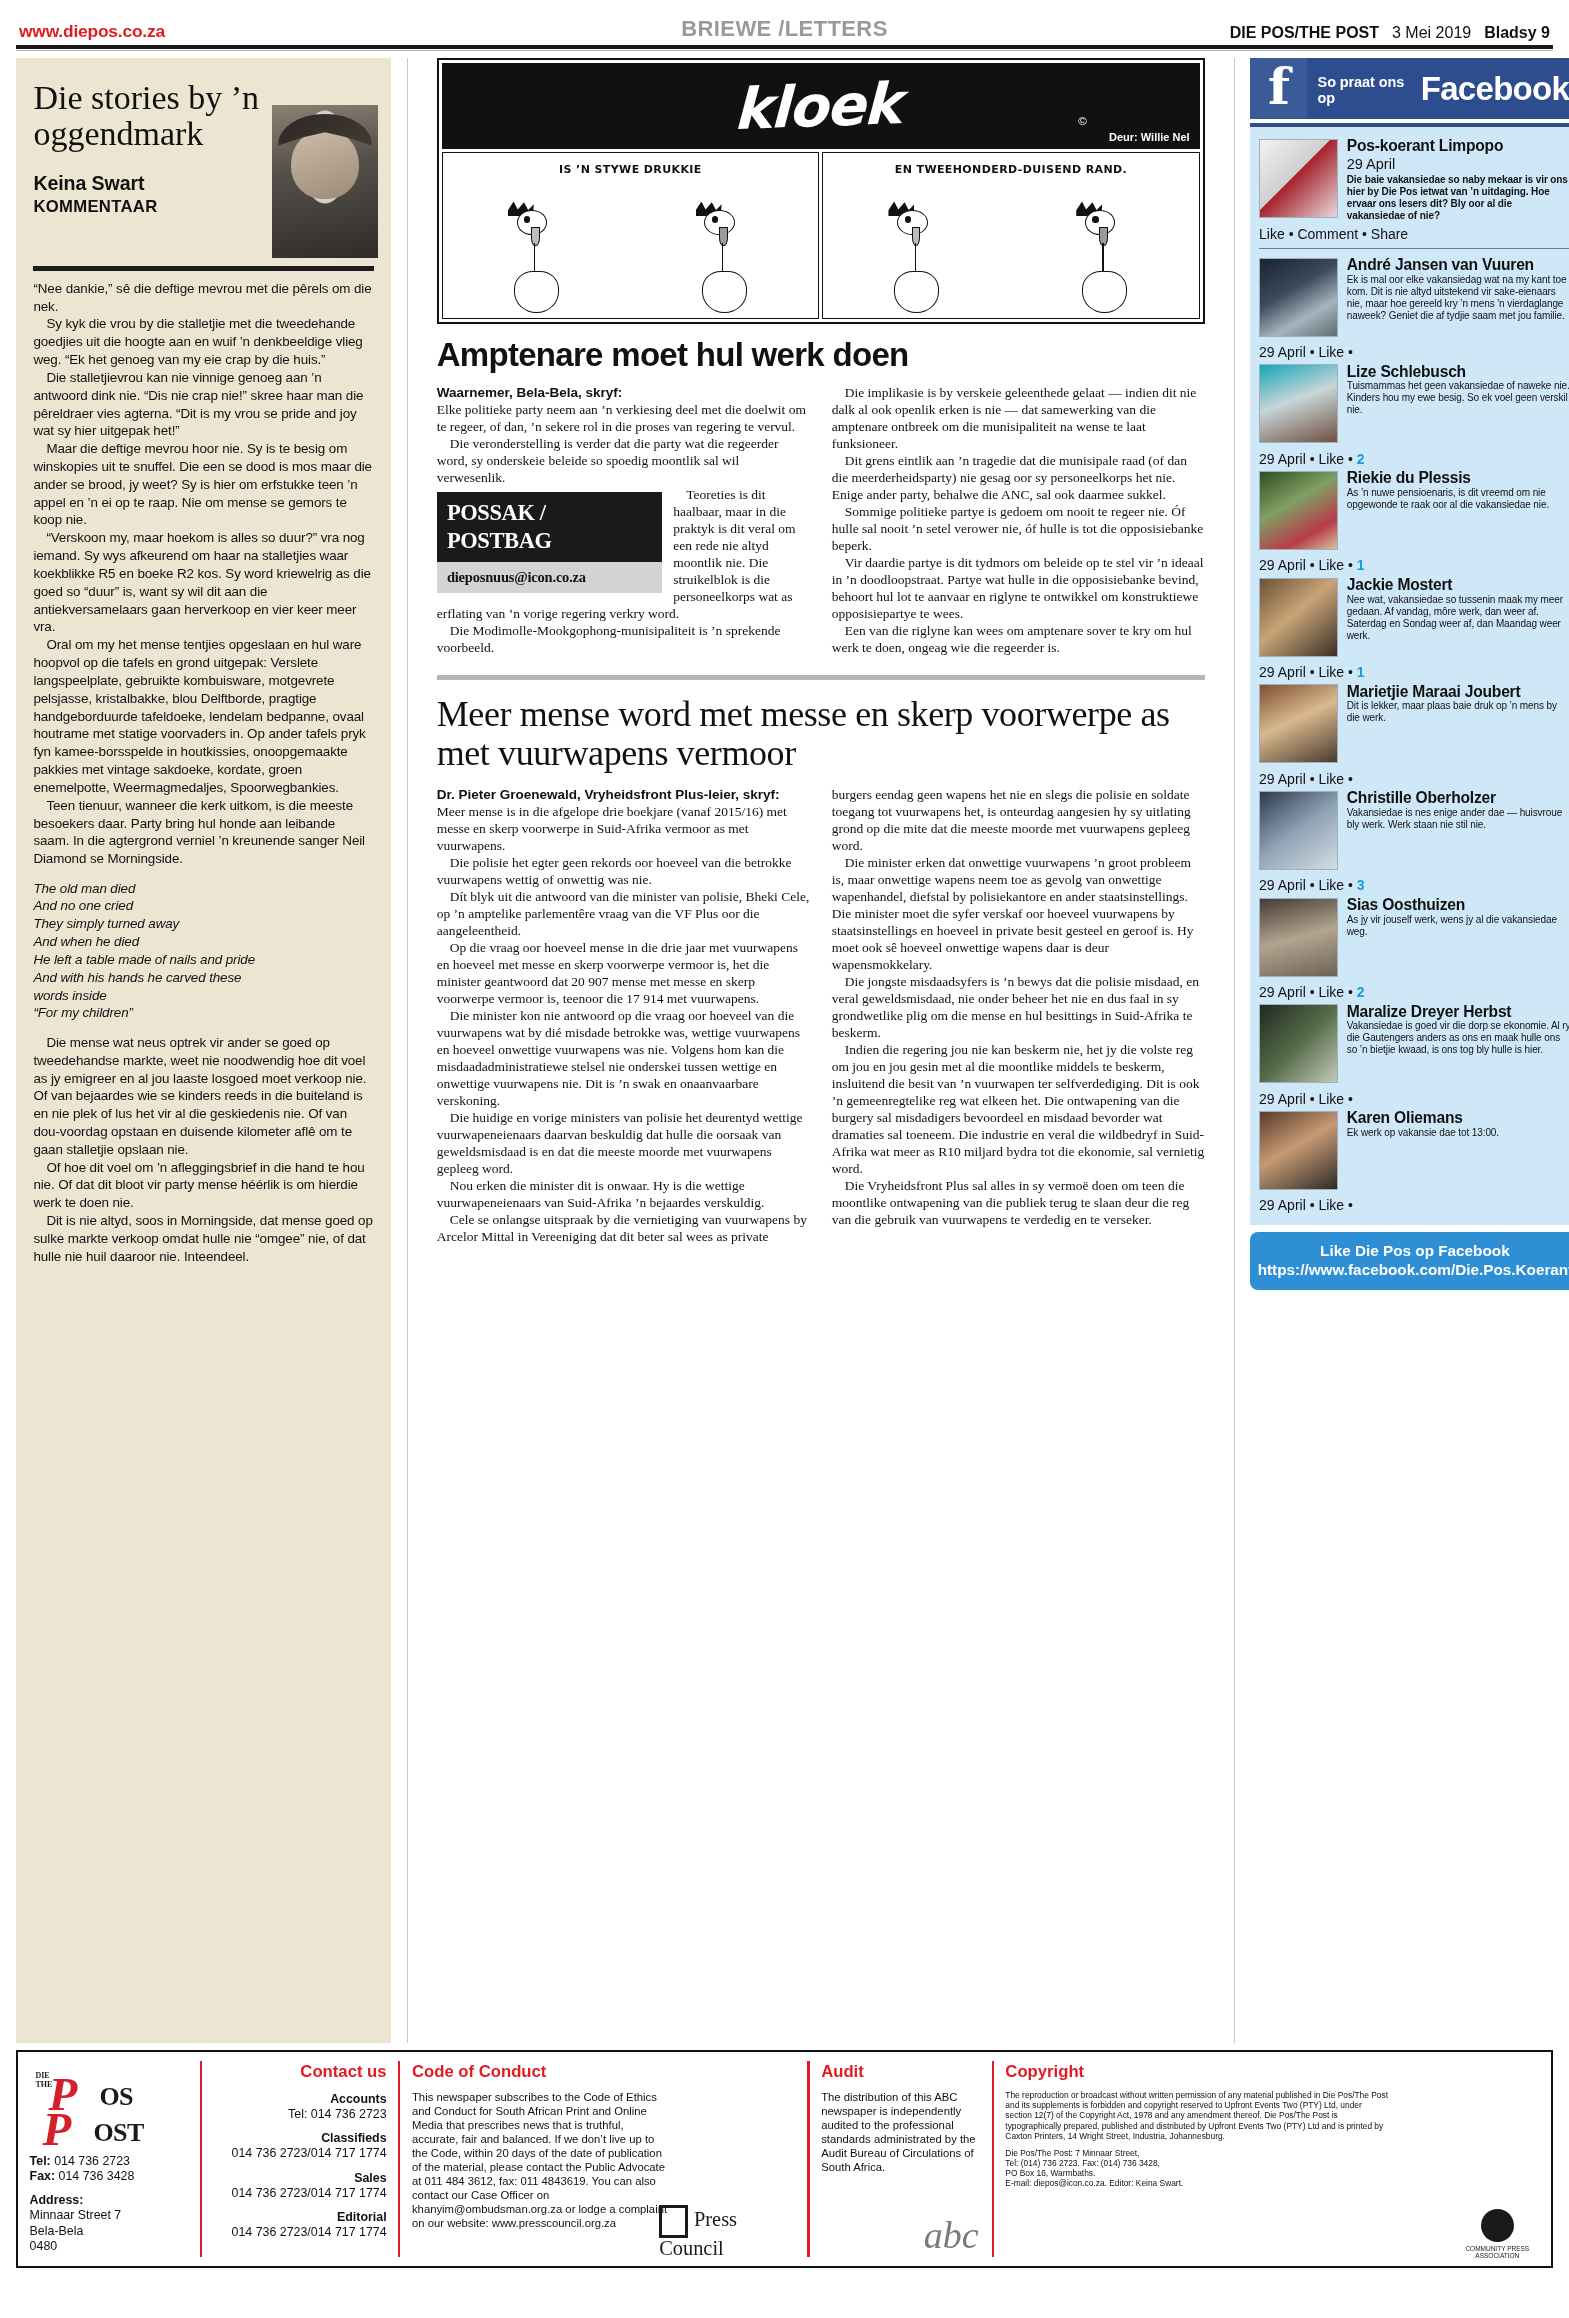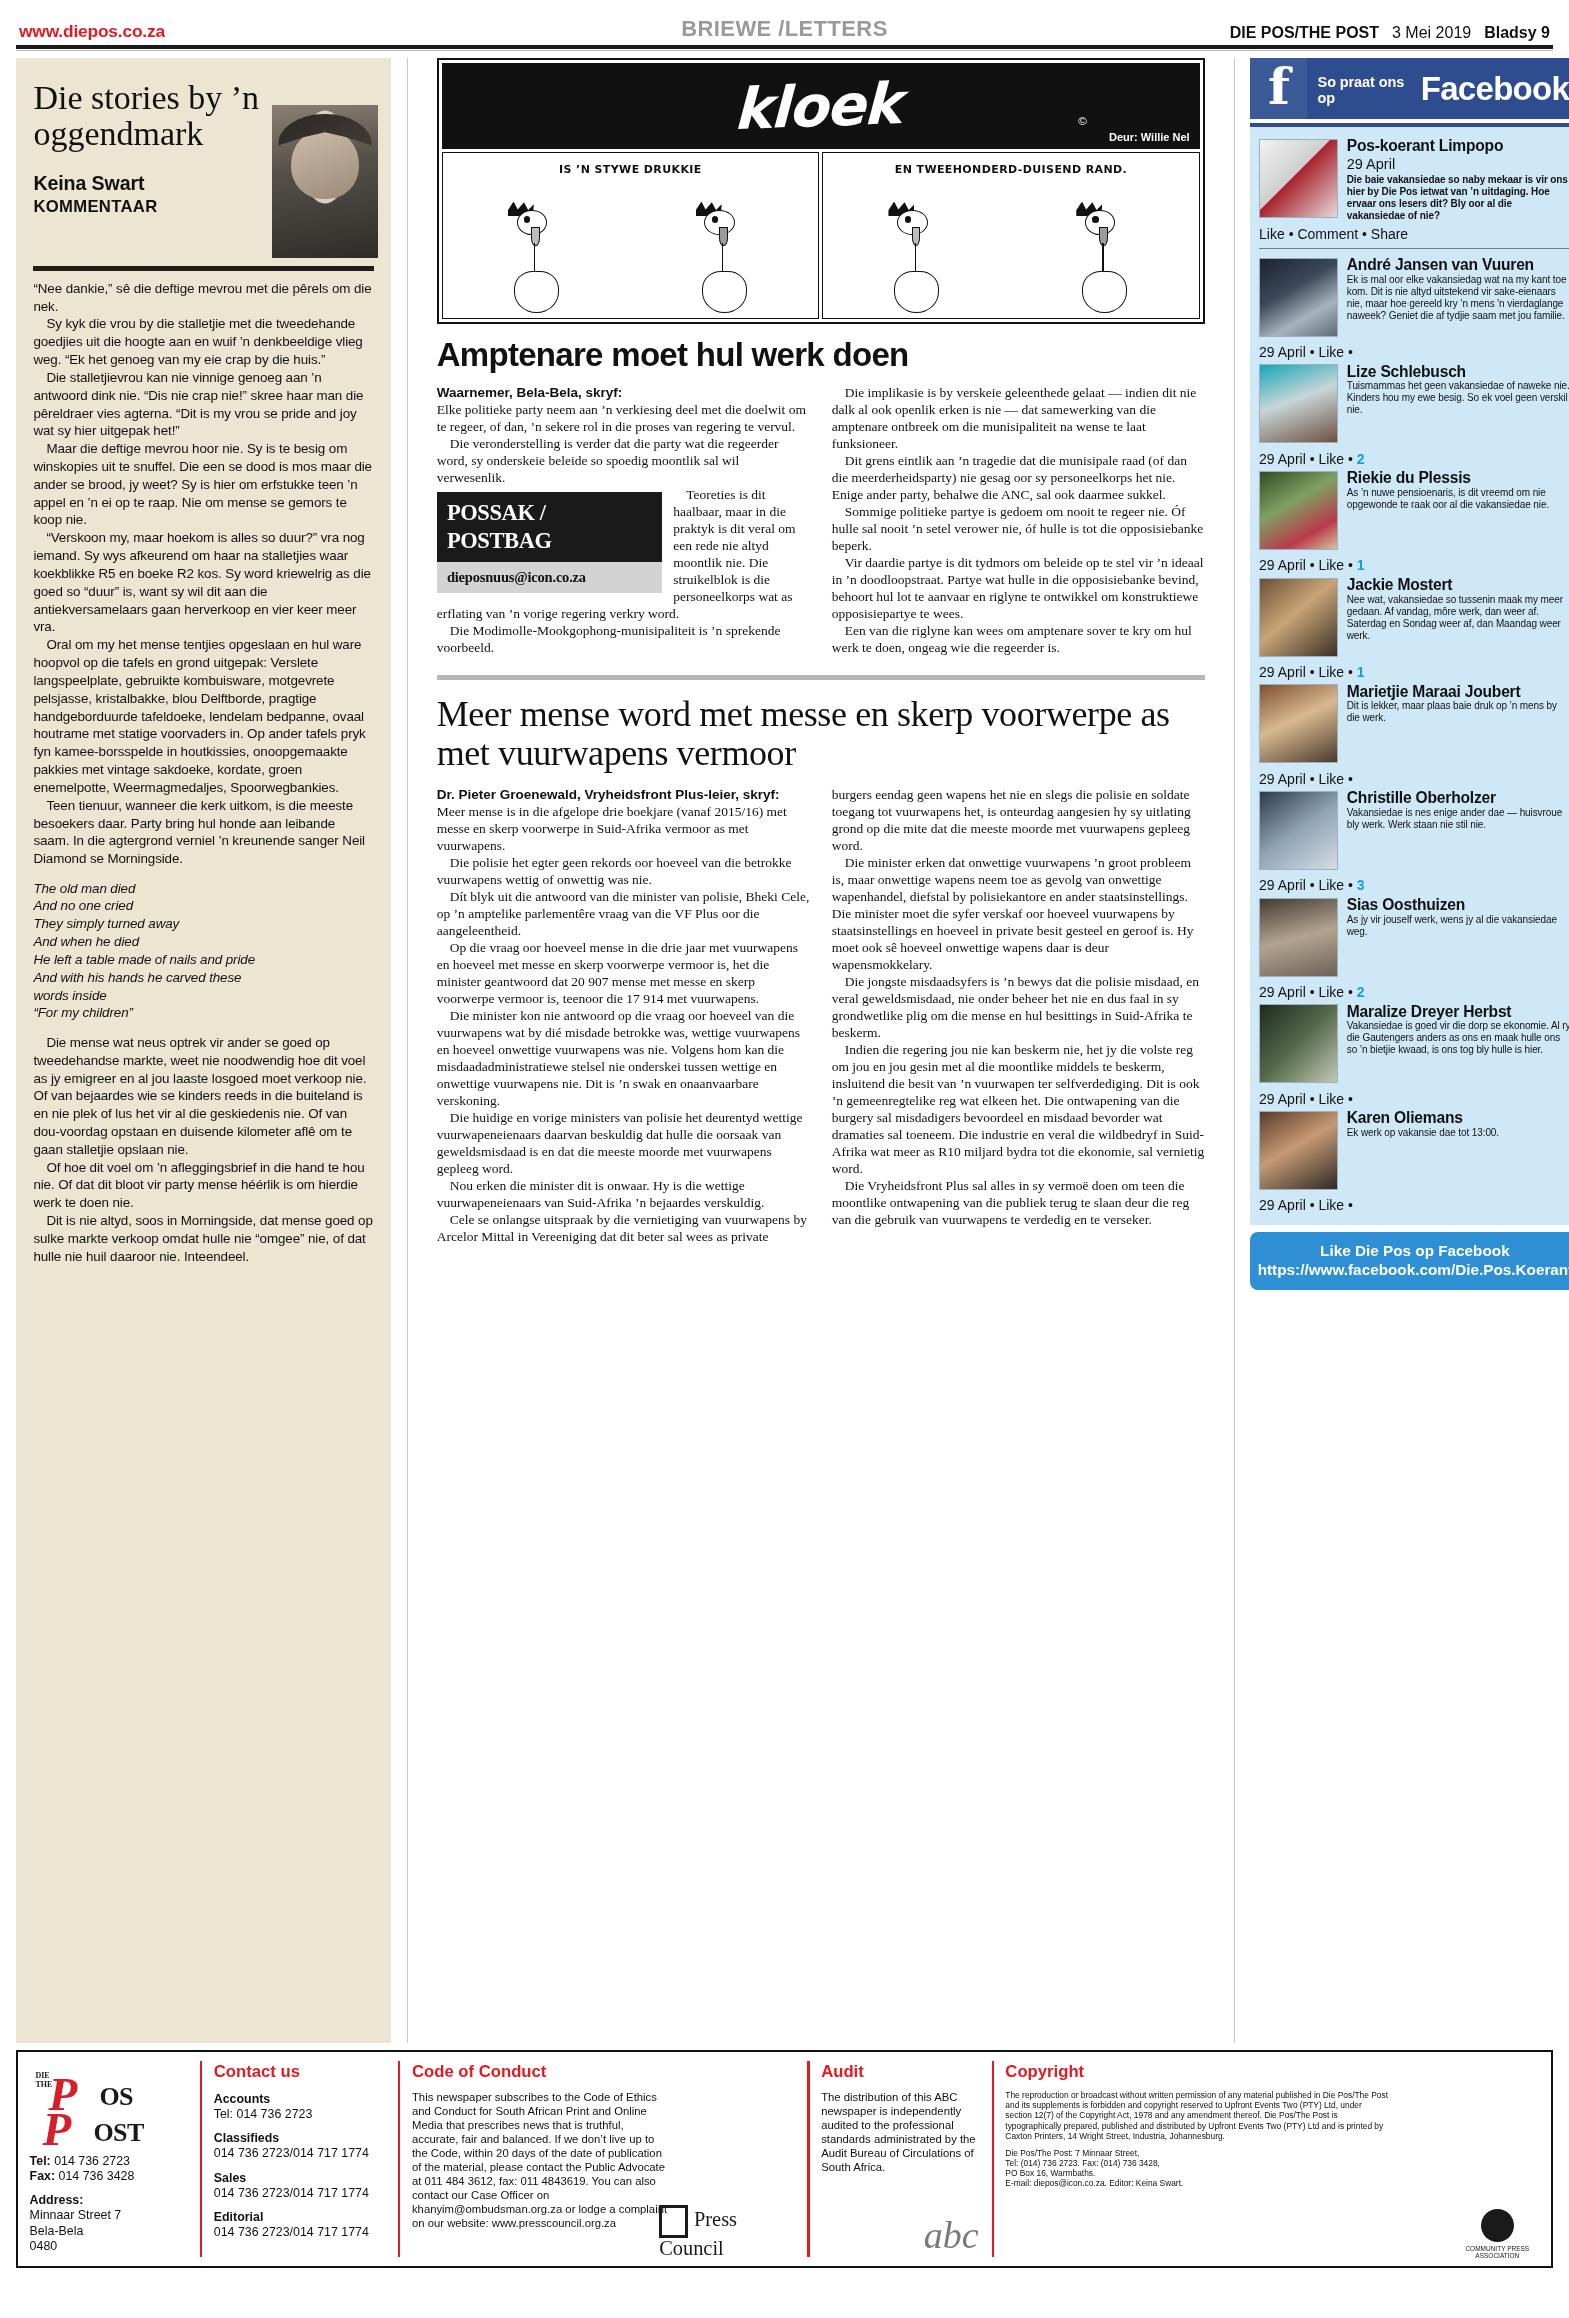--- a/index.html
+++ b/index.html
@@ -181,21 +181,21 @@
   }
 
   
   .bottom {
     margin:7.3px 16px 0 16px; border:2.2px solid #111;
     display:flex; height:218px;
   }
   .bcell { padding:10.2px 11.6px; position:relative; font-size:11.3px; line-height:1.24; }
   .bsep { width:2.2px; background:#e11b22; margin:8.7px 0; flex:none; }
   .b-logo { width:182px; }
-  .b-contact { width:196px; }
+  .b-contact { width:196px;text-align:right; }
   .b-code { width:407px; }
   .b-audit { width:182px; }
   .b-copy { flex:1; }
   .bh { color:#e11b22; font-weight:bold; font-size:16.7px; margin:0 0 7.3px 0; }
   .bsub { font-weight:bold; font-size:12.4px; margin-top:8.7px; }
   .bsub:first-of-type { margin-top:0; }
   .bline { font-size:12.4px; }
   .poslogo {
     width:145px; height:87px; position:relative;
     font-family:"Liberation Serif", serif; color:#d3202a; font-weight:bold;

